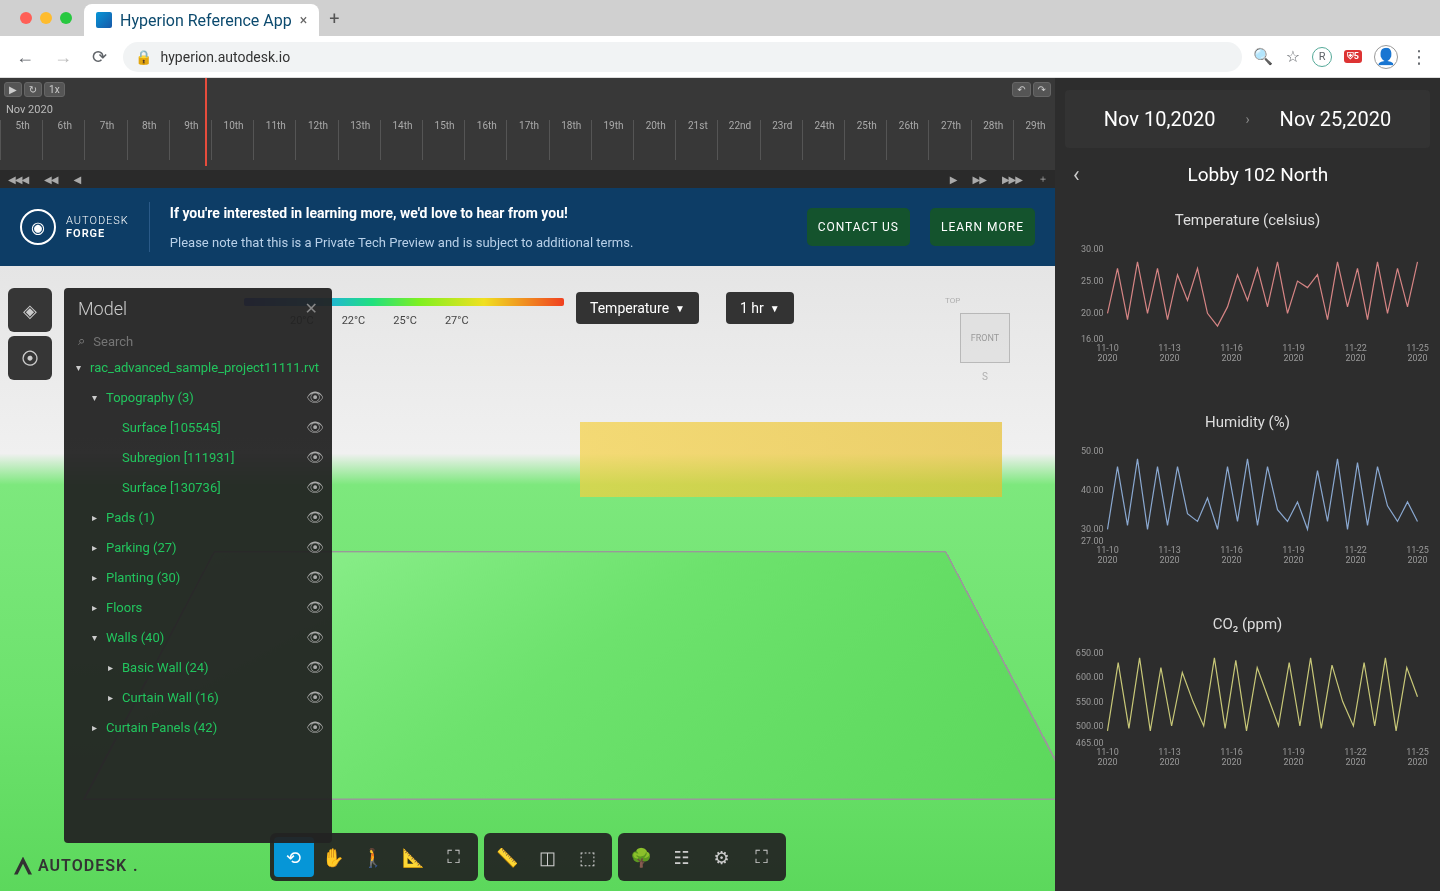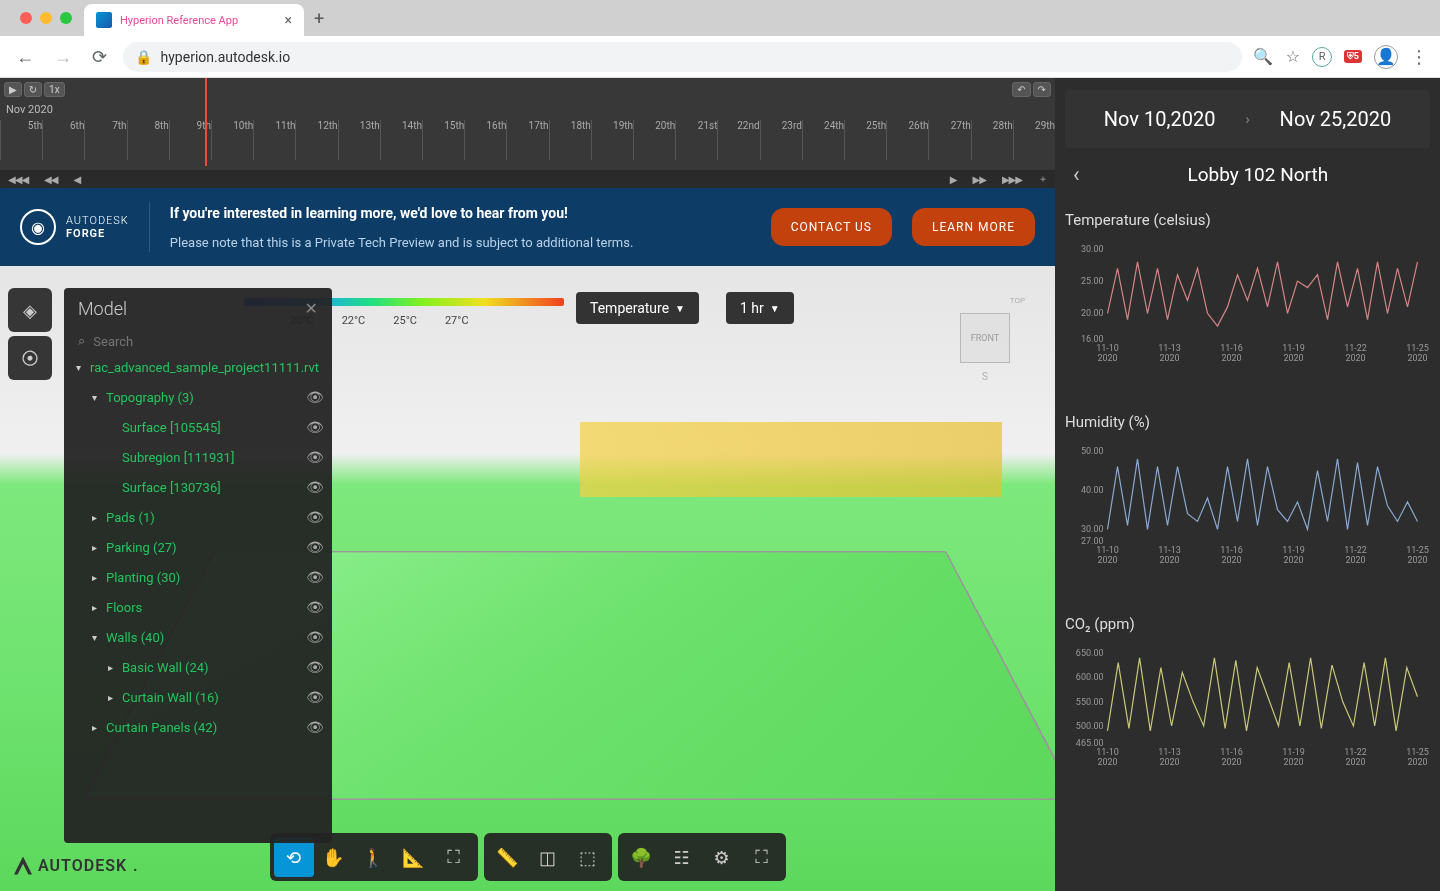--- a/index.html
+++ b/index.html
@@ -4,21 +4,21 @@
 <style>
 *{margin:0;padding:0;box-sizing:border-box;font-family:-apple-system,BlinkMacSystemFont,'Segoe UI',Roboto,sans-serif}
 body{width:1440px;height:891px;background:#3a3a3a;overflow:hidden;position:relative}
 .browser-chrome{height:78px;background:#dcdcdc;display:flex;flex-direction:column}
 .tab-bar{height:36px;background:#d0d0d0;display:flex;align-items:center;padding-left:8px}
 .traffic-lights{display:flex;gap:8px;padding:0 12px}
 .dot{width:12px;height:12px;border-radius:50%}
 .dot.red{background:#ff5f57}.dot.yellow{background:#febc2e}.dot.green{background:#28c840}
 .tab{background:#fff;height:32px;margin-top:4px;border-radius:8px 8px 0 0;display:flex;align-items:center;padding:0 12px;gap:8px;min-width:220px}
 .tab-favicon{width:16px;height:16px;background:linear-gradient(135deg,#0696d7,#1858a8);border-radius:2px}
-.tab-title{font-size:11px;color:#ec4899}
+.tab-title{font-size:16px;color:#0c4a6e}
 .tab-close{color:#666;font-size:14px;margin-left:auto;cursor:pointer}
 .new-tab{color:#555;font-size:18px;padding:0 10px;cursor:pointer}
 .url-bar{height:42px;background:#fff;display:flex;align-items:center;padding:0 12px;gap:12px;border-bottom:1px solid #ddd}
 .nav-btn{color:#5f6368;font-size:18px;cursor:pointer;padding:4px}
 .nav-btn.disabled{color:#bbb}
 .url-field{flex:1;height:30px;background:#f1f3f4;border-radius:15px;display:flex;align-items:center;padding:0 12px;gap:8px;font-size:14px;color:#333}
 .lock-icon{color:#5f6368}
 .url-actions{display:flex;gap:12px;align-items:center;color:#5f6368}
 .ext-icon{width:20px;height:20px;border-radius:50%;display:flex;align-items:center;justify-content:center;font-size:11px}
 .shield-icon{background:#d33;color:#fff;border-radius:3px;padding:1px 3px;font-size:9px;font-weight:bold}
@@ -29,35 +29,35 @@
 .main-area{flex:1;display:flex;flex-direction:column;position:relative}
 .right-panel{width:385px;background:#2d2d2d;display:flex;flex-direction:column}
 
 .timeline{height:110px;background:#383838;position:relative}
 .timeline-ctrls{height:22px;display:flex;align-items:center;gap:2px;padding:0 4px}
 .tl-btn{background:#555;color:#ccc;border:1px solid #666;font-size:10px;padding:1px 4px;border-radius:3px;cursor:pointer}
 .tl-btn.right{margin-left:auto}
 .timeline-header{height:18px;padding:0 6px;font-size:11px;color:#bbb;display:flex;align-items:center}
 .timeline-ruler{height:52px;position:relative;padding-top:2px}
 .ruler-marks{display:flex;position:relative;height:100%}
-.tick{flex:1;position:relative;text-align:right;font-size:10px;color:#aaa;border-left:1px solid #555;padding-left:2px;height:40px}
+.tick{flex:1;position:relative;text-align:center;font-size:10px;color:#aaa;border-left:1px solid #555;padding-left:2px;height:40px}
 .playhead{position:absolute;left:205px;top:0;width:2px;height:88px;background:#e74c3c;z-index:5}
 .timeline-nav{height:18px;background:#2a2a2a;display:flex;align-items:center;padding:0 8px;gap:16px;color:#aaa;font-size:10px}
 .timeline-nav .right{margin-left:auto}
 .tn-btn{cursor:pointer;letter-spacing:-1px}
 
 .banner{height:78px;background:#0d3d66;display:flex;align-items:center;padding:0 20px;gap:20px}
 .forge-logo{display:flex;align-items:center;gap:10px;color:#fff;border-right:1px solid #2a5a88;padding-right:20px;height:50px}
 .forge-icon{width:36px;height:36px;border:2px solid #fff;border-radius:50%;display:flex;align-items:center;justify-content:center}
 .forge-text{display:flex;flex-direction:column;font-size:11px;letter-spacing:1px}
 .forge-text .top{font-weight:300}.forge-text .bot{font-weight:600}
 .banner-msg{flex:1;color:#fff}
 .banner-msg h3{font-size:14px;font-weight:700}
 .banner-msg p{font-size:13px;color:#b8d0e8;margin-top:14px}
-.banner-btn{background:#c2410c;color:#fff;border:none;padding:12px 20px;font-size:12px;letter-spacing:1px;cursor:pointer;border-radius:13px}
+.banner-btn{background:#14532d;color:#fff;border:none;padding:12px 11px;font-size:12px;letter-spacing:1px;cursor:pointer;border-radius:5px}
 
 .viewport{flex:1;position:relative;background:linear-gradient(180deg,#e8e8e8 0%,#d0d0d0 100%);overflow:hidden}
 .scene{position:absolute;inset:0;background:linear-gradient(180deg,#e5e5e5 0%,#f0f0f0 30%,#7de87d 35%,#6de26d 70%,#5cd85c 100%)}
 .floor-plane{position:absolute;top:35%;left:15%;right:5%;bottom:10%;background:linear-gradient(135deg,#8ff08f 0%,#6de26d 50%,#5cd85c 100%);transform:perspective(800px) rotateX(45deg);border:2px solid #999}
 .yellow-wall{position:absolute;top:25%;right:5%;width:40%;height:12%;background:linear-gradient(90deg,#f5d040,#e8c030);opacity:0.7}
 
 .model-panel{position:absolute;left:64px;top:22px;width:268px;bottom:48px;background:rgba(34,34,34,0.94);border-radius:4px;color:#ddd;display:flex;flex-direction:column;z-index:20}
 .model-header{padding:10px 14px;display:flex;align-items:center;justify-content:space-between}
 .model-header h4{font-size:18px;font-weight:300;color:#ccc}
 .close-x{color:#888;cursor:pointer;font-size:16px}
@@ -97,21 +97,21 @@
 
 .date-range{height:58px;display:flex;align-items:center;justify-content:center;gap:30px;color:#fff;font-size:20px;background:#333;margin:12px 10px 0;border-radius:4px}
 .date-arrow{color:#888;font-size:14px}
 
 .sensor-header{display:flex;align-items:center;padding:14px 18px;gap:14px;color:#fff;background:#2d2d2d}
 .back-chev{font-size:22px;cursor:pointer;color:#ccc}
 .sensor-title{font-size:19px;font-weight:400;margin:0 auto}
 
 .charts{flex:1;overflow:auto;padding:0 10px}
 .chart-block{margin-bottom:30px}
-.chart-title{color:#ddd;font-size:15px;padding:10px 0}
+.chart-title{text-align:center;color:#ddd;font-size:15px;padding:10px 0}
 .chart-svg{width:100%;height:130px}
 .chart-svg text{fill:#999;font-size:9px}
 .chart-svg .data-line{fill:none;stroke-width:1.2}
 </style>
 </head>
 <body>
 
 <div class="browser-chrome">
   <div class="tab-bar">
     <div class="traffic-lights">
@@ -315,21 +315,21 @@
       <div class="dropdown dd-temp">
         <span>Temperature</span>
         <span class="dd-arrow">▼</span>
       </div>
       <div class="dropdown dd-time">
         <span>1 hr</span>
         <span class="dd-arrow">▼</span>
       </div>
 
       <div class="viewcube">
-        <div style="text-align:right;font-size:8px;color:#888">TOP</div>
+        <div style="text-align:left;font-size:8px;color:#888">TOP</div>
         <div class="cube">FRONT</div>
         <div class="compass">S</div>
       </div>
 
       <div class="autodesk-brand">
         <div class="ad-icon"></div>
         <span>AUTODESK</span>
           <span>.</span>
       </div>
 

